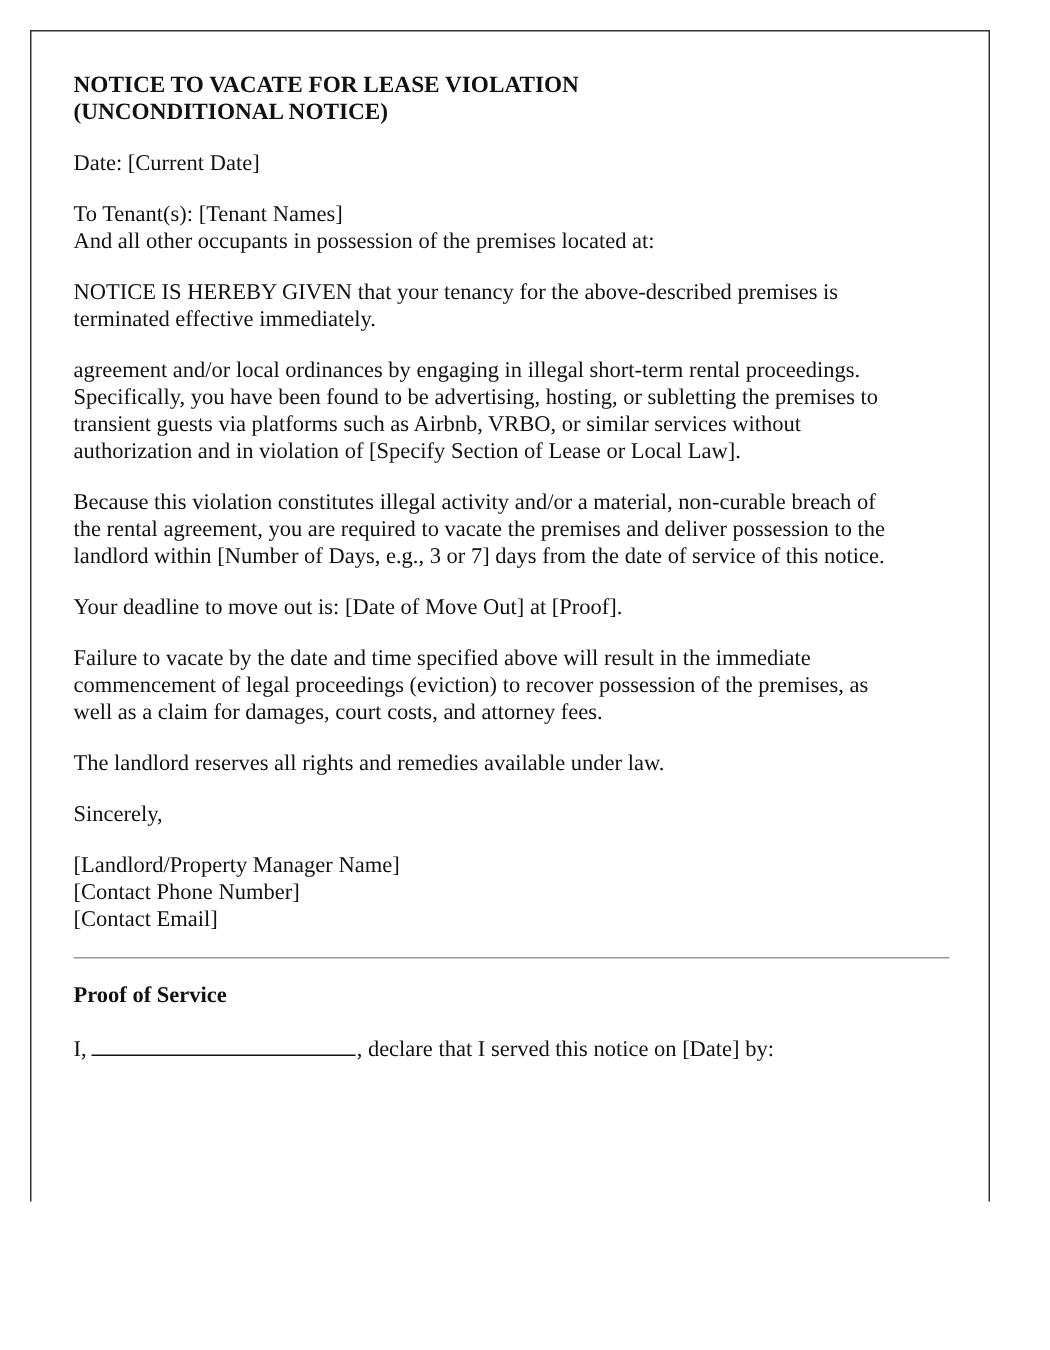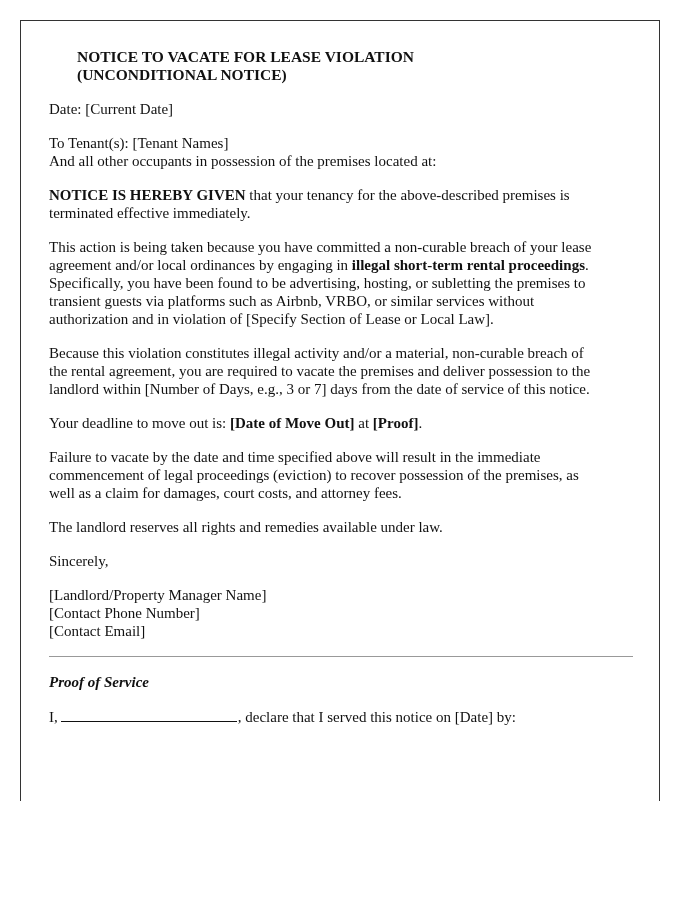--- a/index.html
+++ b/index.html
@@ -30,36 +30,36 @@
     .content {
       position: absolute;
       left: 28px;
       top: 27px;
       width: 584px;
       font-size: 15px;
       line-height: 18px;
     }
     .para { margin: 0 0 16px 0; }
     .line { display: block; white-space: nowrap; }
-    .title { font-weight: bold; font-size: 15.5px; margin-left: 28px; }
-    b { font-weight: bold; }
+    .title { font-weight: bold; font-size: 15.5px; }
+    b { font-weight: normal; }
     .sig-line {
       display: block;
       width: 208px;
       height: 17px;
       border-bottom: 1px solid #111111;
       margin-bottom: 1px;
     }
     .hr {
       height: 0;
       border: 0;
       border-top: 1.5px solid #999999;
       margin: 6px 0 16px 0;
     }
-    .proof-title { font-weight: bold; font-style: italic; }
+    .proof-title { font-weight: bold; }
     .blank {
       display: inline-block;
       width: 176px;
       height: 14px;
       border-bottom: 1px solid #111111;
       vertical-align: baseline;
       margin: 0 1px 0 3px;
     }
   </style>
 </head>
@@ -81,21 +81,20 @@
       <span class="line">To Tenant(s): [Tenant Names]</span>
       <span class="line">And all other occupants in possession of the premises located at:</span>
     </div>
 
     <div class="para">
       <span class="line"><b>NOTICE IS HEREBY GIVEN</b><span> that your tenancy for the above-described premises is</span></span>
       <span class="line">terminated effective immediately.</span>
     </div>
 
     <div class="para">
-      <span class="line">This action is being taken because you have committed a non-curable breach of your lease</span>
       <span class="line"><span>agreement and/or local ordinances by engaging in </span><b>illegal short-term rental proceedings</b><span>.</span></span>
       <span class="line">Specifically, you have been found to be advertising, hosting, or subletting the premises to</span>
       <span class="line">transient guests via platforms such as Airbnb, VRBO, or similar services without</span>
       <span class="line">authorization and in violation of [Specify Section of Lease or Local Law].</span>
     </div>
 
     <div class="para">
       <span class="line">Because this violation constitutes illegal activity and/or a material, non-curable breach of</span>
       <span class="line">the rental agreement, you are required to vacate the premises and deliver possession to the</span>
       <span class="line">landlord within [Number of Days, e.g., 3 or 7] days from the date of service of this notice.</span>

